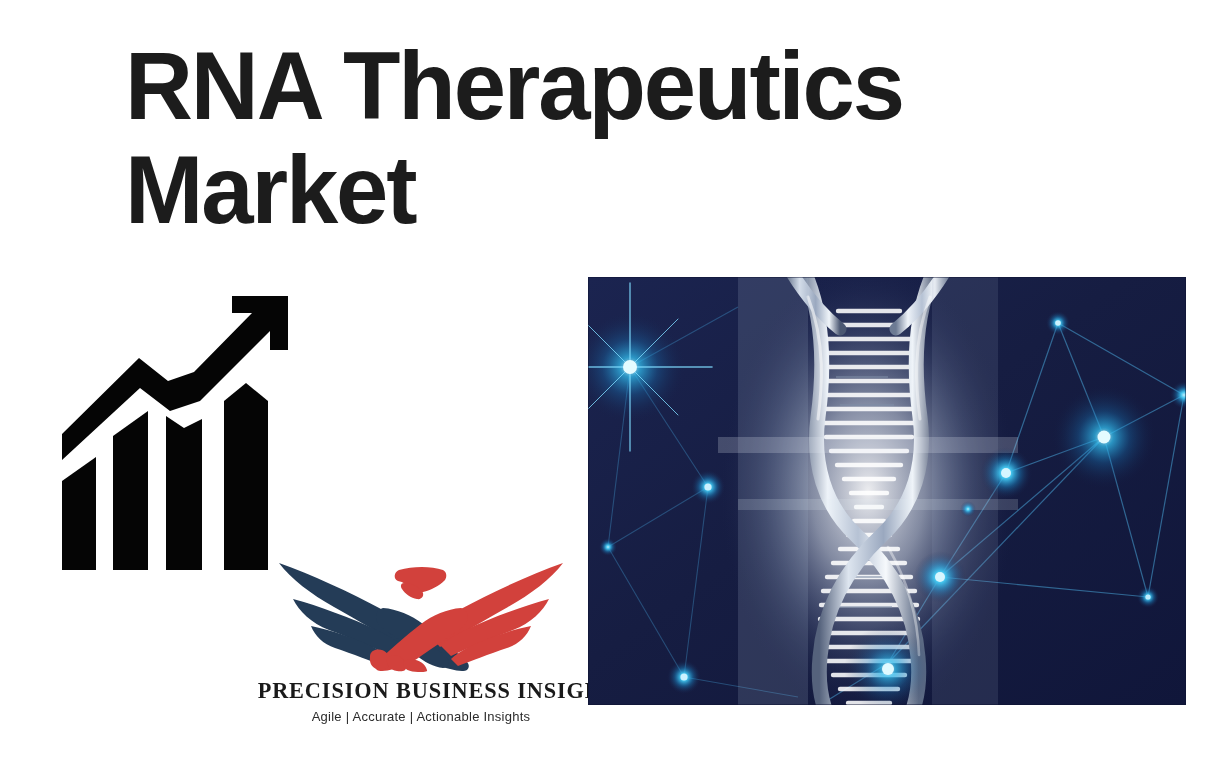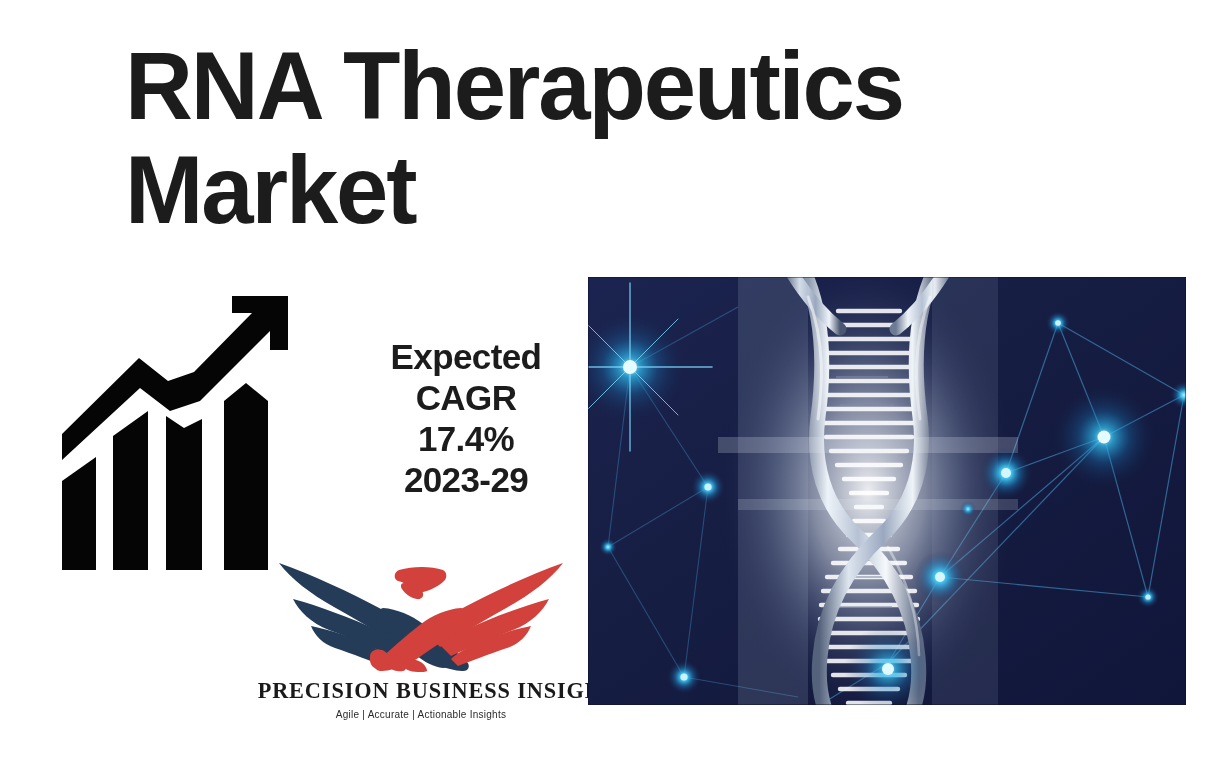--- a/index.html
+++ b/index.html
@@ -95,21 +95,21 @@
     letter-spacing: 0.9px;
     color: #1a1a1a;
     white-space: nowrap;
     transform: scaleX(0.99);
   }
   #logo-tagline {
     display: block;
     margin-top: 5px;
     font-family: "Liberation Sans", sans-serif;
     font-weight: 400;
-    font-size: 10px;
+    font-size: 13px;
     letter-spacing: 0.25px;
     color: #2b2b2b;
     white-space: nowrap;
   }
 
   
   #hero-image {
     position: absolute;
     left: 588px;
     top: 277px;
@@ -142,26 +142,20 @@
 
         <path d="M168 113 L190 95 L212 113 L212 282 L168 282 Z"></path>
 
         <path d="M6 172 L6 146 L83 70 L112 93 L138 84 L196 25 L176 25
                  L176 8 L232 8 L232 62 L214 62 L214 43
                  L144 113 L114 123 L84 100 Z"></path>
       </g>
     </svg>
   </div>
 
-  <div id="cagr-block">
-    <span class="cagr-line">Expected</span>
-    <span class="cagr-line">CAGR</span>
-    <span class="cagr-line">17.4%</span>
-    <span class="cagr-line">2023-29</span>
-  </div>
 
   <div id="logo-block">
     <div id="logo-mark">
       <svg viewBox="0 0 300 120" xmlns="http://www.w3.org/2000/svg">
 
         <g fill="#243c57">
 
           <path d="M8 11 C40 22 78 40 112 58 C125 65 136 72 145 79
                    L131 95 C112 83 88 69 63 55 C40 42 20 27 8 11 Z"></path>
 

